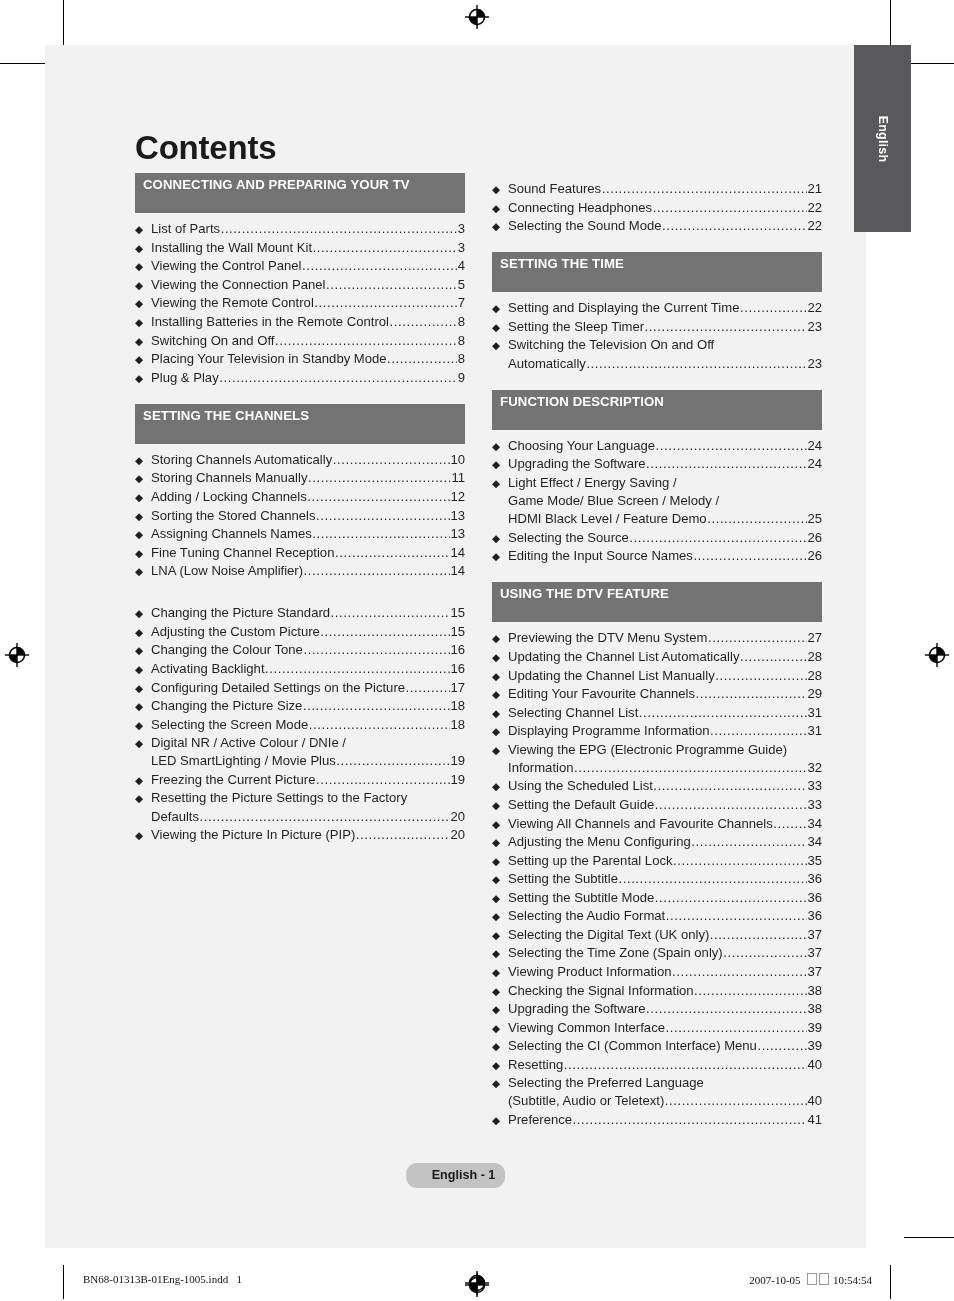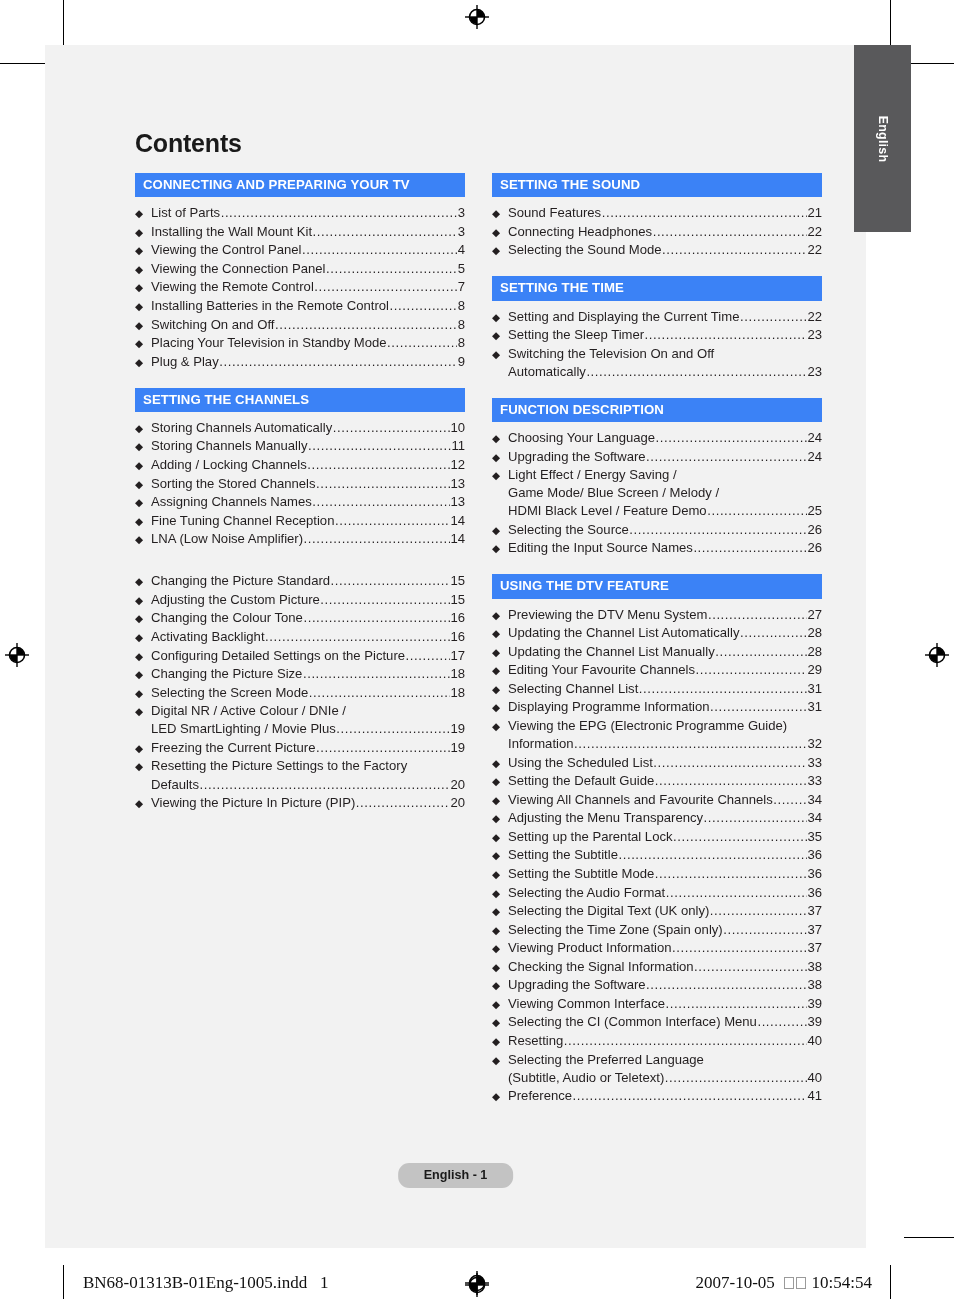--- a/index.html
+++ b/index.html
@@ -66,21 +66,21 @@
     left: 0;
     top: 0;
     width: 821px;
     height: 1203px;
   }
 
   .page-title {
     position: absolute;
     left: 90px;
     top: 84px;
-    font-size: 25px;
+    font-size: 33px;
     font-weight: bold;
     color: #1a1a1a;
     letter-spacing: -0.2px;
   }
 
   .columns {
     position: absolute;
     left: 90px;
     top: 128px;
     width: 686px;
@@ -88,26 +88,26 @@
     gap: 27px;
   }
   .col {
     width: 330px;
   }
 
   
   .section { margin-bottom: 17px; }
 
   .section-bar {
-    background: #3b82f6;
+    background: #737373;
     color: #ffffff;
     font-size: 13.2px;
     font-weight: bold;
     letter-spacing: 0.1px;
-    padding: 4px 0 5px 8px;
+    padding: 4px 0 21px 8px;
     line-height: 1.15;
   }
 
   .toc-list {
     margin: 0;
     padding: 7px 0 0 0;
     list-style: none;
   }
 
   .toc-item {
@@ -160,33 +160,33 @@
   
   .page-badge {
     position: absolute;
     left: 50%;
     transform: translateX(-50%);
     top: 1118px;
     background: #c3c3c3;
     color: #1a1a1a;
     font-size: 12.6px;
     font-weight: bold;
-    padding: 5px 26px 6px 26px;
+    padding: 5px 10px 6px 26px;
     border-radius: 11px;
   }
 
   
   .prod-footer {
     position: absolute;
     left: 0;
     top: 1264px;
     width: 954px;
     height: 37px;
     font-family: "Liberation Serif", serif;
-    font-size: 17px;
+    font-size: 11px;
     color: #111;
   }
   .prod-left {
     position: absolute;
     left: 83px;
     top: 9px;
     white-space: pre;
   }
   .prod-right {
     position: absolute;
@@ -541,21 +541,20 @@
                     <span class="leader">............................................................................................................................................</span>
                     <span class="pageno">20</span>
                   </div>
                 </div>
               </li>
             </ul>
           </div>
         </div>
       <div class="col" id="right-column">
           <div class="section">
-            <div class="section-bar">SETTING THE SOUND</div>
             <ul class="toc-list">
               <li class="toc-item">
                 <span class="bullet">◆</span>
                 <div class="entry">
                   <div class="entry-line">
                     <span class="entry-text">Sound Features</span>
                     <span class="leader">............................................................................................................................................</span>
                     <span class="pageno">21</span>
                   </div>
                 </div>
@@ -776,21 +775,21 @@
                     <span class="entry-text">Viewing All Channels and Favourite Channels</span>
                     <span class="leader">............................................................................................................................................</span>
                     <span class="pageno">34</span>
                   </div>
                 </div>
               </li>
               <li class="toc-item">
                 <span class="bullet">◆</span>
                 <div class="entry">
                   <div class="entry-line">
-                    <span class="entry-text">Adjusting the Menu Transparency</span>
+                    <span class="entry-text">Adjusting the Menu Configuring</span>
                     <span class="leader">............................................................................................................................................</span>
                     <span class="pageno">34</span>
                   </div>
                 </div>
               </li>
               <li class="toc-item">
                 <span class="bullet">◆</span>
                 <div class="entry">
                   <div class="entry-line">
                     <span class="entry-text">Setting up the Parental Lock</span>

